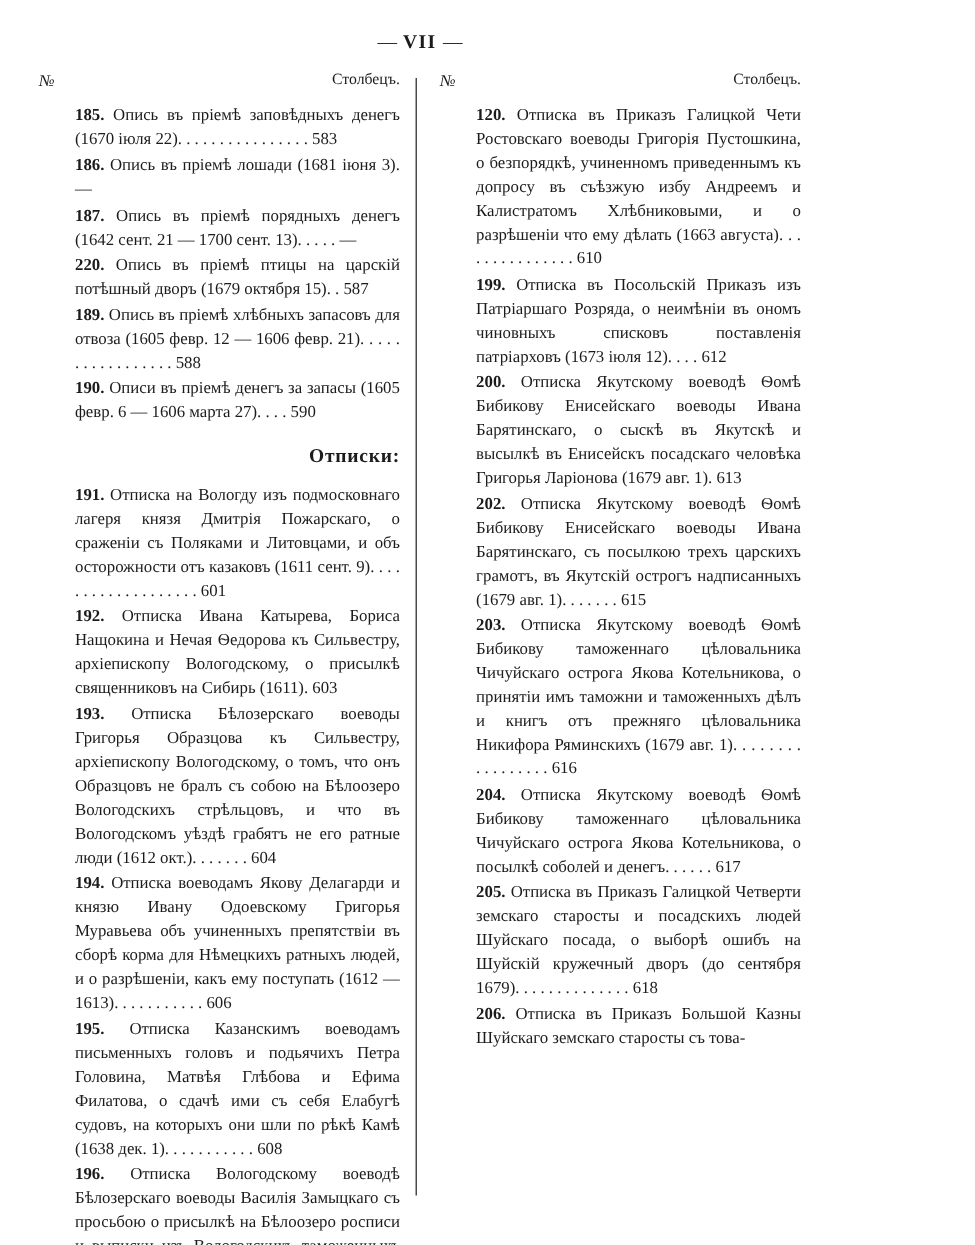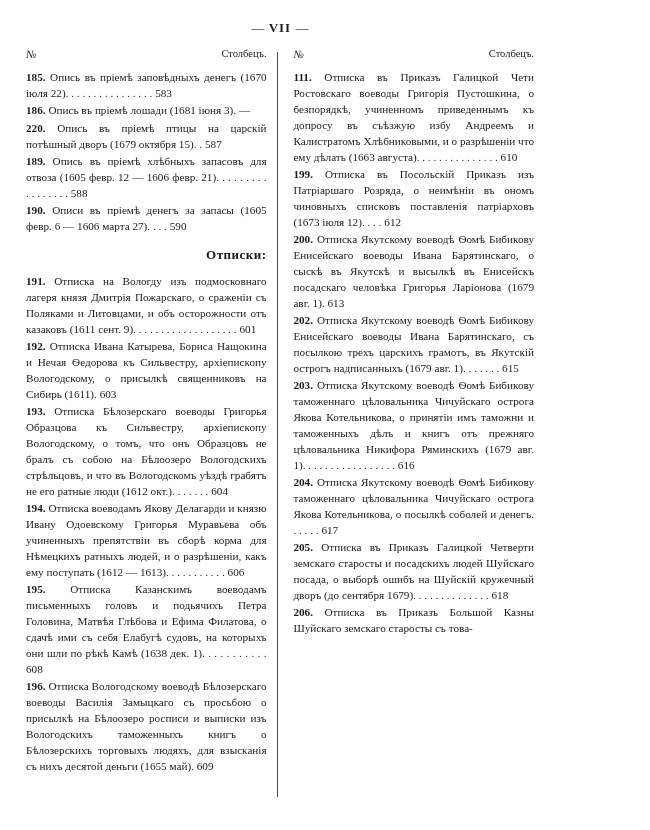--- a/index.html
+++ b/index.html
@@ -67,20 +67,21 @@
   .colhead .stolb {
     font-size: 10.5px;
   }
   .entry {
     font-size: 11.2px;
     line-height: 1.42;
     margin-bottom: 1.5px;
     text-align: justify;
     text-justify: inter-word;
     display: block;
+    margin-left: 24px;
   }
   .entry .num {
     font-weight: bold;
     font-size: 11.2px;
   }
   .entry .txt {
     
   }
   .entry .pg {
     font-weight: normal;
@@ -116,20 +117,25 @@
         <span class="num">185.</span>
         <span class="txt">Опись въ пріемѣ заповѣдныхъ денегъ (1670 іюля 22). . . . . . . . . . . . . . . .</span>
         <span class="pg">583</span>
       </div>
       <div class="entry">
         <span class="num">186.</span>
         <span class="txt">Опись въ пріемѣ лошади (1681 іюня 3). —</span>
         <span class="pg"></span>
       </div>
       <div class="entry">
+        <span class="num">187.</span>
+        <span class="txt">Опись въ пріемѣ порядныхъ денегъ (1642 сент. 21 — 1700 сент. 13). . . . . —</span>
+        <span class="pg"></span>
+      </div>
+      <div class="entry">
         <span class="num">220.</span>
         <span class="txt">Опись въ пріемѣ птицы на царскій потѣшный дворъ (1679 октября 15). .</span>
         <span class="pg">587</span>
       </div>
       <div class="entry">
         <span class="num">189.</span>
         <span class="txt">Опись въ пріемѣ хлѣбныхъ запасовъ для отвоза (1605 февр. 12 — 1606 февр. 21). . . . . . . . . . . . . . . . .</span>
         <span class="pg">588</span>
       </div>
       <div class="entry">
@@ -174,21 +180,21 @@
 
     <div class="divider"></div>
 
     <div class="col col-right">
       <div class="colhead">
         <span class="nomark">№</span>
         <span class="stolb">Столбецъ.</span>
       </div>
 
       <div class="entry">
-        <span class="num">111.</span>
+        <span class="num">120.</span>
         <span class="txt">Отписка въ Приказъ Галицкой Чети Ростовскаго воеводы Григорія Пустошкина, о безпорядкѣ, учиненномъ приведеннымъ къ допросу въ съѣзжую избу Андреемъ и Калистратомъ Хлѣбниковыми, и о разрѣшеніи что ему дѣлать (1663 августа). . . . . . . . . . . . . . .</span>
         <span class="pg">610</span>
       </div>
       <div class="entry">
         <span class="num">199.</span>
         <span class="txt">Отписка въ Посольскій Приказъ изъ Патріаршаго Розряда, о неимѣніи въ ономъ чиновныхъ списковъ поставленія патріарховъ (1673 іюля 12). . . .</span>
         <span class="pg">612</span>
       </div>
       <div class="entry">
         <span class="num">200.</span>

